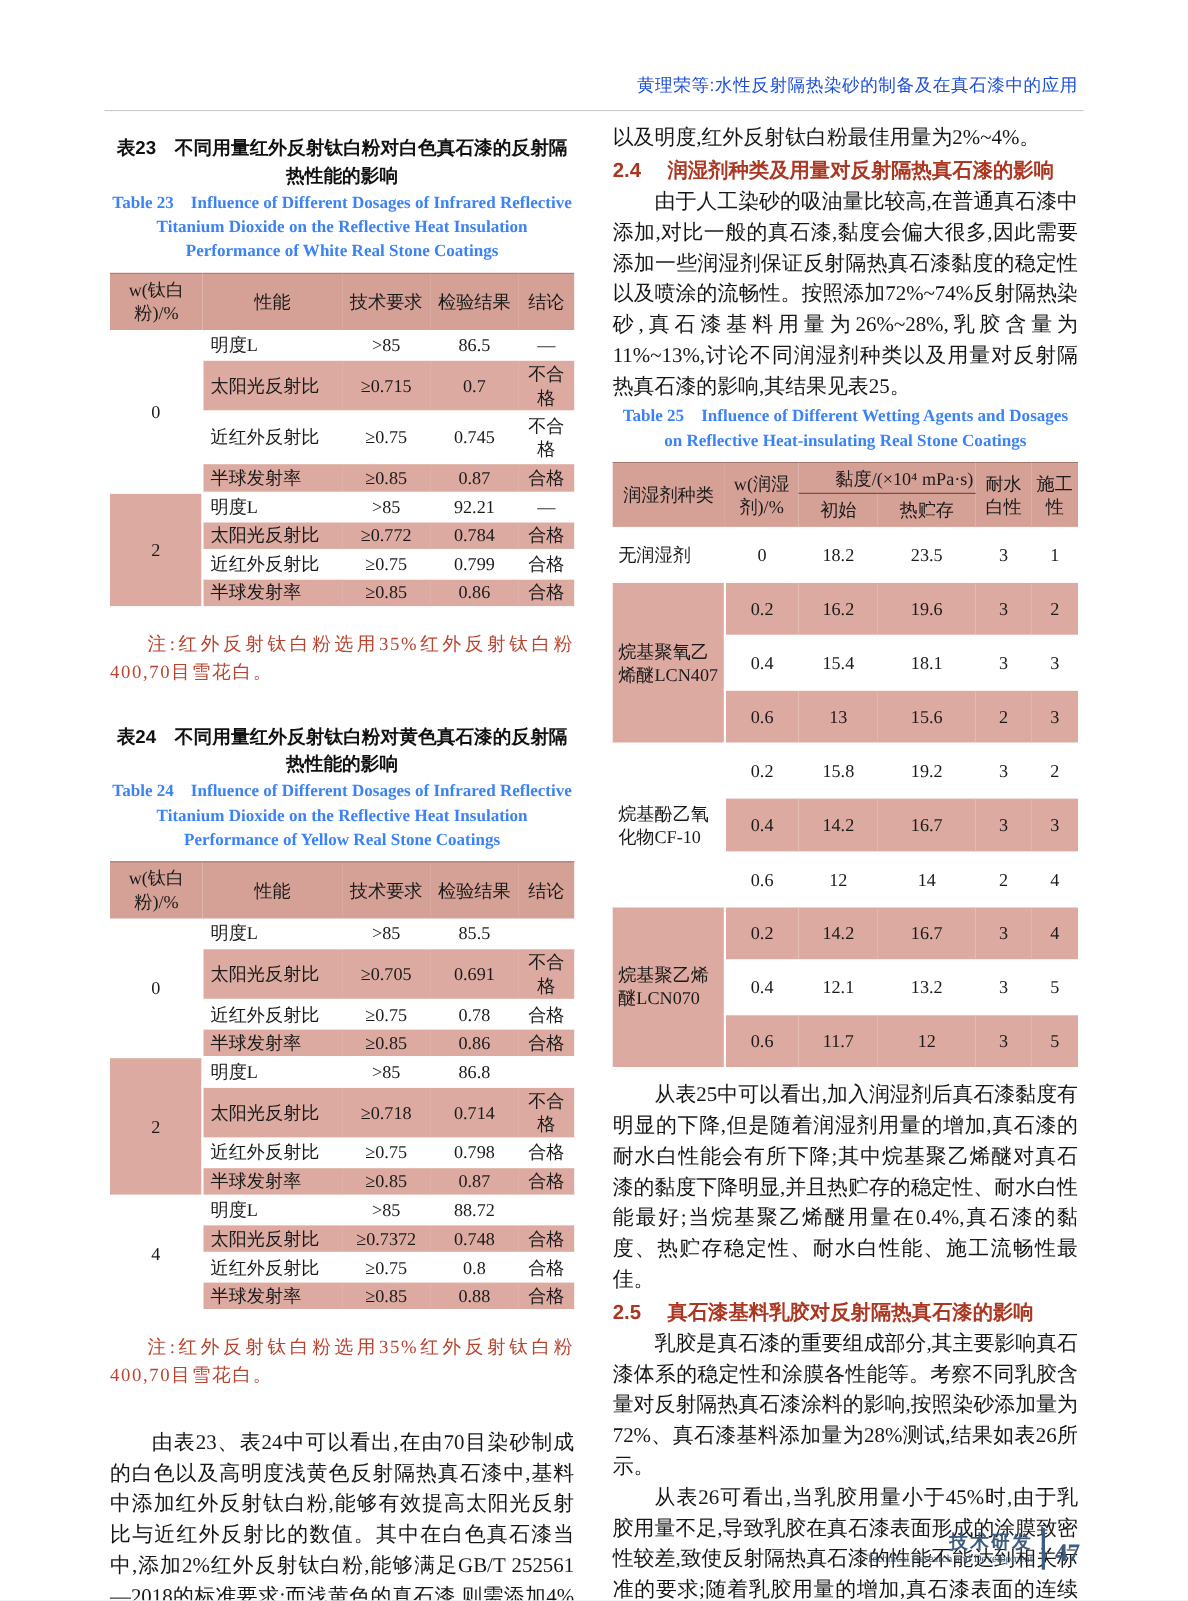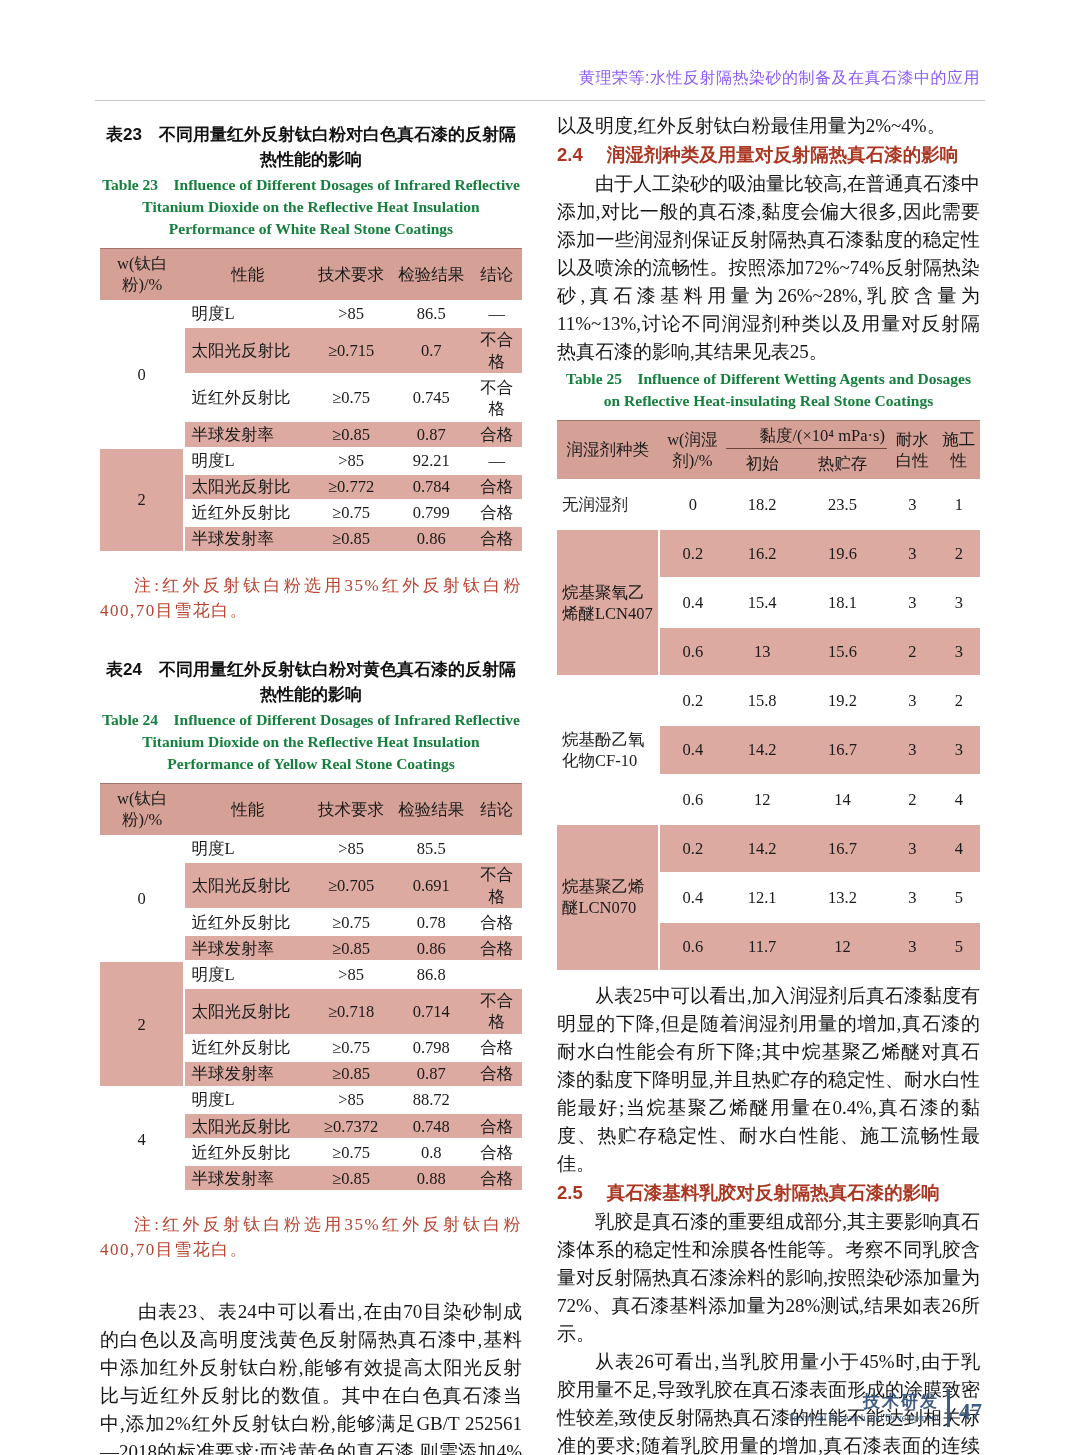--- a/index.html
+++ b/index.html
@@ -8,41 +8,41 @@
     width:1080px;height:1455px;
     margin:0 auto;
     background:#ffffff;
     font-family:"Liberation Serif","DejaVu Serif",serif;
     color:#1a1a1a;
     overflow:hidden;
   }
   .running-head{
     position:absolute;top:68px;right:100px;
     font-family:"Liberation Sans","DejaVu Sans",sans-serif;
-    font-size:16px;color:#8b5cf6;letter-spacing:.5px;
+    font-size:16px;color:#1d4ed8;letter-spacing:.5px;
   }
   .head-rule{
     position:absolute;top:100px;left:95px;right:95px;
     border-top:1px solid #c9c9c9;height:0;
   }
   .content{
     position:absolute;top:112px;left:100px;width:880px;
     display:flex;gap:35px;
   }
   .col{width:422px;}
   .col.right{width:423px;}
 
   .tbl-title-zh{
     font-family:"Liberation Sans","DejaVu Sans",sans-serif;
     font-weight:bold;font-size:17px;line-height:25px;
     text-align:center;color:#111;margin-top:10px;
   }
   .tbl-title-en{
     font-weight:bold;font-size:15.5px;line-height:22px;
-    text-align:center;color:#15803d;margin:2px 0 8px 0;
+    text-align:center;color:#3b82f6;margin:2px 0 8px 0;
   }
   table.data-table{
     border-collapse:collapse;width:100%;
     border-top:1px solid #a3756c;
     border-bottom:1.5px solid #4a4a4a;
     font-size:16.5px;
   }
   table.data-table th{
     background:#d5a096;font-weight:normal;
     padding:4px 2px;border-bottom:2px solid #fff;

